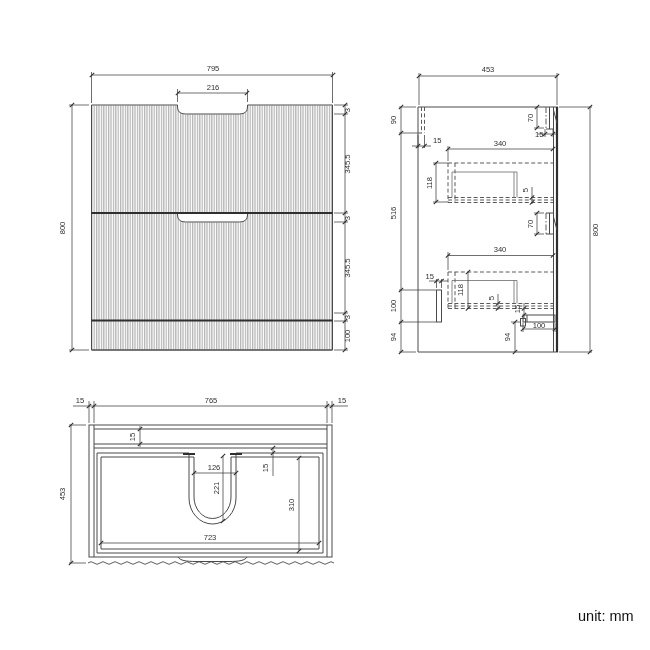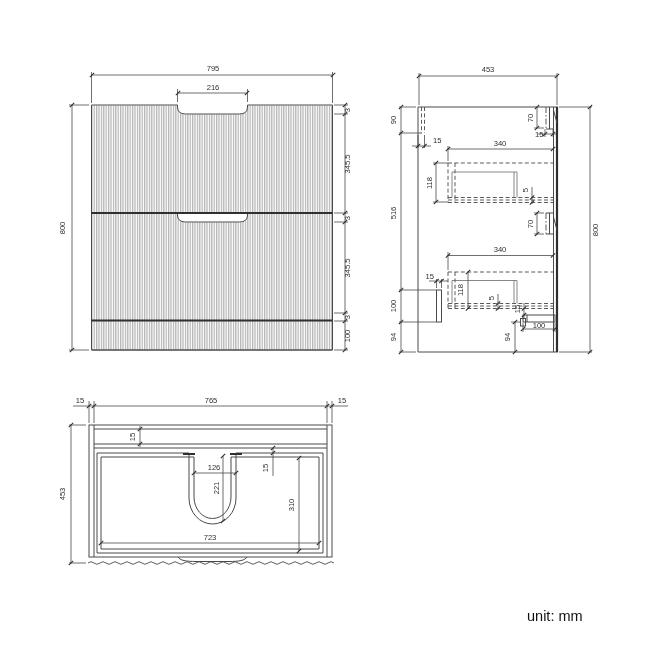--- a/index.html
+++ b/index.html
@@ -6,21 +6,21 @@
   #canvas{position:relative;width:650px;height:650px;background:#ffffff;overflow:hidden;
           font-family:"Liberation Sans",sans-serif;}
   svg{position:absolute;left:0;top:0;}
   .ln{stroke:#4a4a4a;stroke-width:1;fill:none;}
   .thick{stroke:#2f2f2f;stroke-width:2.2;fill:none;}
   .dash{stroke:#5a5a5a;stroke-width:1;fill:none;stroke-dasharray:4 2.4;}
   .dashdot{stroke:#5a5a5a;stroke-width:1;fill:none;stroke-dasharray:6 2 1.5 2;}
   .dim{stroke:#4a4a4a;stroke-width:0.8;fill:none;}
   .tick{stroke:#2f2f2f;stroke-width:1.1;fill:none;}
   .dimtxt{font-family:"Liberation Sans",sans-serif;font-size:7.6px;fill:#2e2e2e;}
-  #unit-label{position:absolute;left:527px;top:608px;font-size:14.5px;color:#111;}
+  #unit-label{position:absolute;left:578px;top:608px;font-size:14.5px;color:#111;}
 </style>
 </head>
 <body>
 
 <div id="canvas">
 <svg width="650" height="650" viewBox="0 0 650 650">
   <defs>
     <pattern id="flutes" width="2.4" height="8" patternUnits="userSpaceOnUse">
       <rect x="0" y="0" width="1.25" height="8" fill="#b4b4b4"></rect>
     </pattern>

